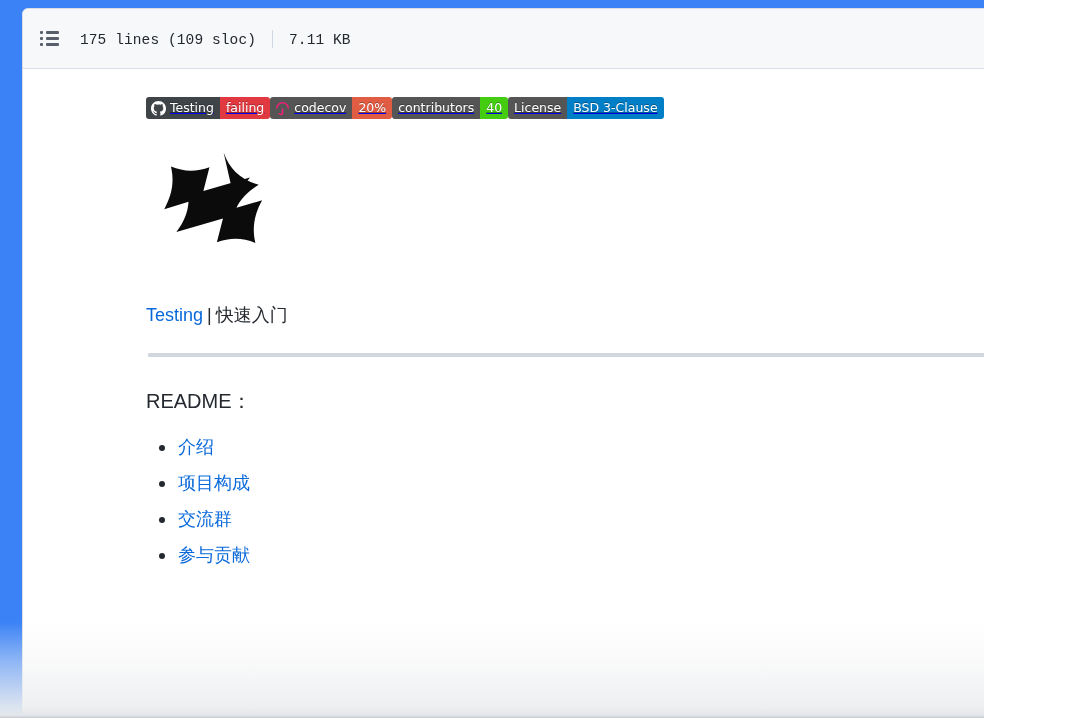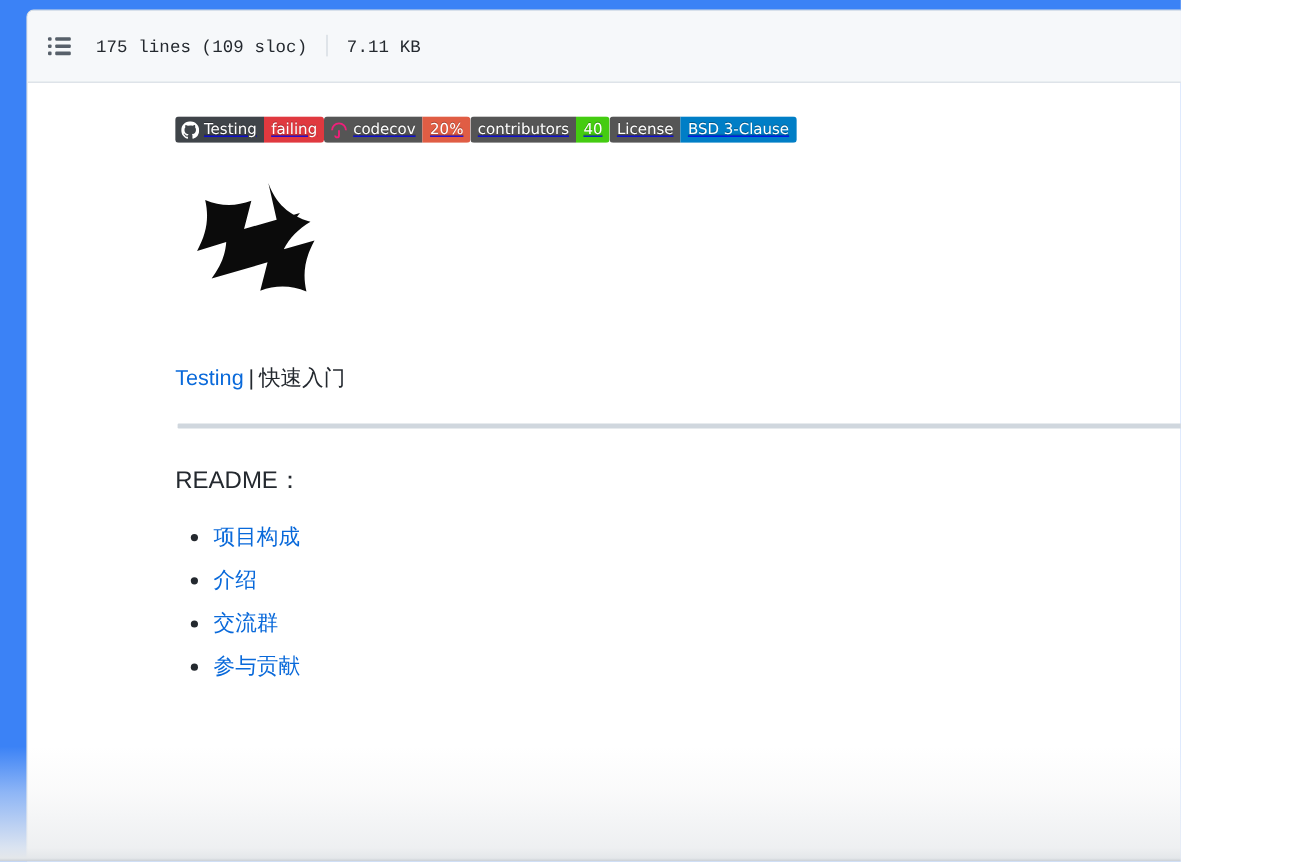--- a/index.html
+++ b/index.html
@@ -344,24 +344,24 @@
       <div class="lang-line">
         <a href="#">Testing</a><span class="lang-sep">|</span><span>快速入门</span>
       </div>
 
       <hr class="rule">
 
       <div class="readme-label">README：</div>
 
       <ul class="toc">
         <li>
-          <a href="#">项目构成</a>
+          <a href="#">介绍</a>
         </li>
         <li>
-          <a href="#">介绍</a>
+          <a href="#">项目构成</a>
         </li>
         <li>
           <a href="#">交流群</a>
         </li>
         <li>
           <a href="#">参与贡献</a>
         </li>
       </ul>
 
     </div>

